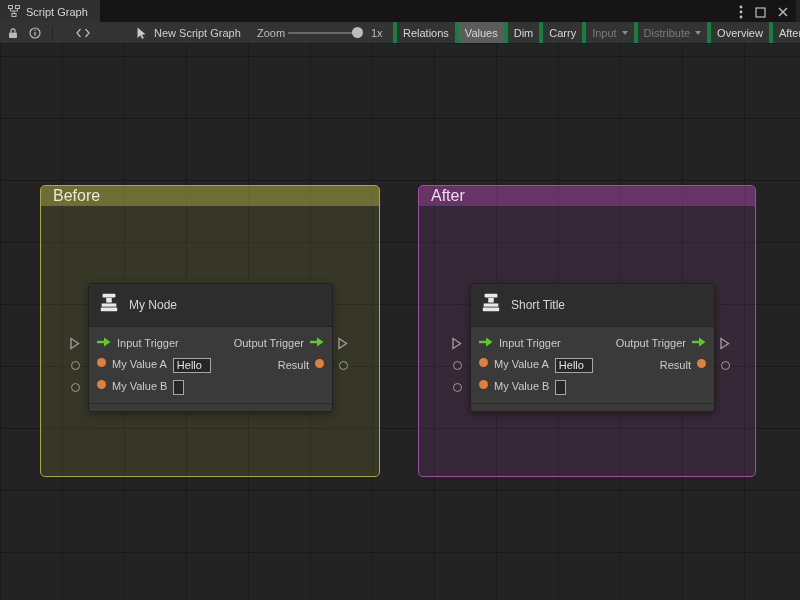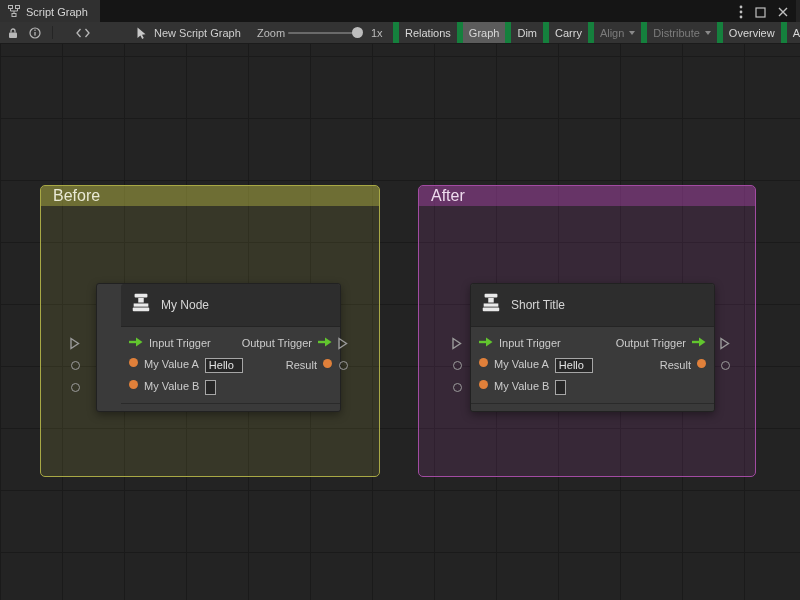--- a/index.html
+++ b/index.html
@@ -17,21 +17,21 @@
 
   
   .toolbar { position:absolute; top:22px; left:0; right:0; height:22px; background:#333333;
              border-bottom:1px solid #1b1b1b; color:#cfcfcf; font-size:11px; overflow:hidden; }
   .ticon { position:absolute; top:0; height:21px; display:flex; align-items:center; justify-content:center; }
   .tdivider { position:absolute; top:4px; width:1px; height:13px; background:#252525; }
   .tlabel { position:absolute; top:0; height:21px; display:flex; align-items:center; white-space:nowrap; }
   .zoom-track { position:absolute; left:288px; top:10px; width:72px; height:2px; background:#6a6a6a; border-radius:1px; }
   .zoom-knob  { position:absolute; left:352px; top:5px; width:11px; height:11px; border-radius:50%; background:#bdbdbd; }
   .tbtns { position:absolute; left:393px; top:0; right:0; height:21px; display:flex; }
-  .tbtn { display:flex; align-items:center; padding:0 6px; height:21px; border-left:6px solid #15803d;
+  .tbtn { display:flex; align-items:center; padding:0 6px; height:21px; border-left:4px solid #15803d;
           color:#d8d8d8; white-space:nowrap; background:transparent; border-top:none; border-bottom:none;
           border-right:none; font-size:11px; font-family:"Liberation Sans",sans-serif; }
   .tbtn.active { background:#5c5c5c; }
   .tbtn.disabled { color:#7c7c7c; }
   .caret { width:0; height:0; border-left:3.5px solid transparent; border-right:3.5px solid transparent;
            border-top:4px solid #8a8a8a; margin-left:5px; }
 
   
   .canvas { position:absolute; top:44px; left:0; right:0; bottom:0; background-color:#232323;
             background-image:
@@ -46,21 +46,21 @@
   .group.before { left:40px; top:141px; width:340px; height:292px;
                   border-color:#a8a845; background:rgba(190,190,75,0.13); }
   .group.before .group-header { background:rgba(185,185,70,0.42); color:#e9e9d5; }
   .group.after  { left:418px; top:141px; width:338px; height:292px;
                   border-color:#a24ba2; background:rgba(190,80,190,0.13); }
   .group.after .group-header { background:rgba(175,70,175,0.40); color:#eedcee; }
 
   
   .node { position:absolute; width:245px; background:#3a3a3a; border:1px solid #212121;
           border-radius:3px; box-shadow:0 3px 8px rgba(0,0,0,0.38); }
-  .node0 { left:96px;  top:239px;padding-left:24px; }
+  .node0 { left:88px;  top:239px; }
   .node1 { left:470px; top:239px; }
   .node-header { height:43px; background:#2d2d2d; border-bottom:1px solid #242424;
                  display:flex; align-items:center; gap:9px; padding:0 9px; border-radius:3px 3px 0 0; }
   .node-title { font-size:12px; color:#d6d6d6; }
   .node-body { padding:5px 0 0 0; }
   .nrow { height:22px; display:flex; align-items:center; justify-content:space-between;
           padding:0 8px; font-size:11px; color:#cccccc; }
   .pgroup { display:flex; align-items:flex-start; gap:6px; }
   .dot { width:9px; height:9px; border-radius:50%; background:#e0803a; flex:0 0 auto; }
   .field { display:inline-block; min-width:38px; height:15px; line-height:13px; background:#262626;
@@ -137,25 +137,25 @@
         </svg>
     </span>
     <span class="tlabel" style="left:154px;">New Script Graph</span>
     <span class="tlabel" style="left:257px;color:#bdbdbd;">Zoom</span>
     <span class="zoom-track"></span>
     <span class="zoom-knob"></span>
     <span class="tlabel" style="left:371px;color:#bdbdbd;">1x</span>
 
     <div class="tbtns">
       <button class="tbtn">Relations</button>
-      <button class="tbtn active">Graph</button>
+      <button class="tbtn active">Values</button>
       <button class="tbtn">Dim</button>
       <button class="tbtn">Carry</button>
       <button class="tbtn disabled">
-        <span>Align</span>
+        <span>Input</span>
         <span class="caret"></span>
       </button>
       <button class="tbtn disabled">
         <span>Distribute</span>
         <span class="caret"></span>
       </button>
       <button class="tbtn">Overview</button>
       <button class="tbtn">After Scr</button>
     </div>
   </div>

